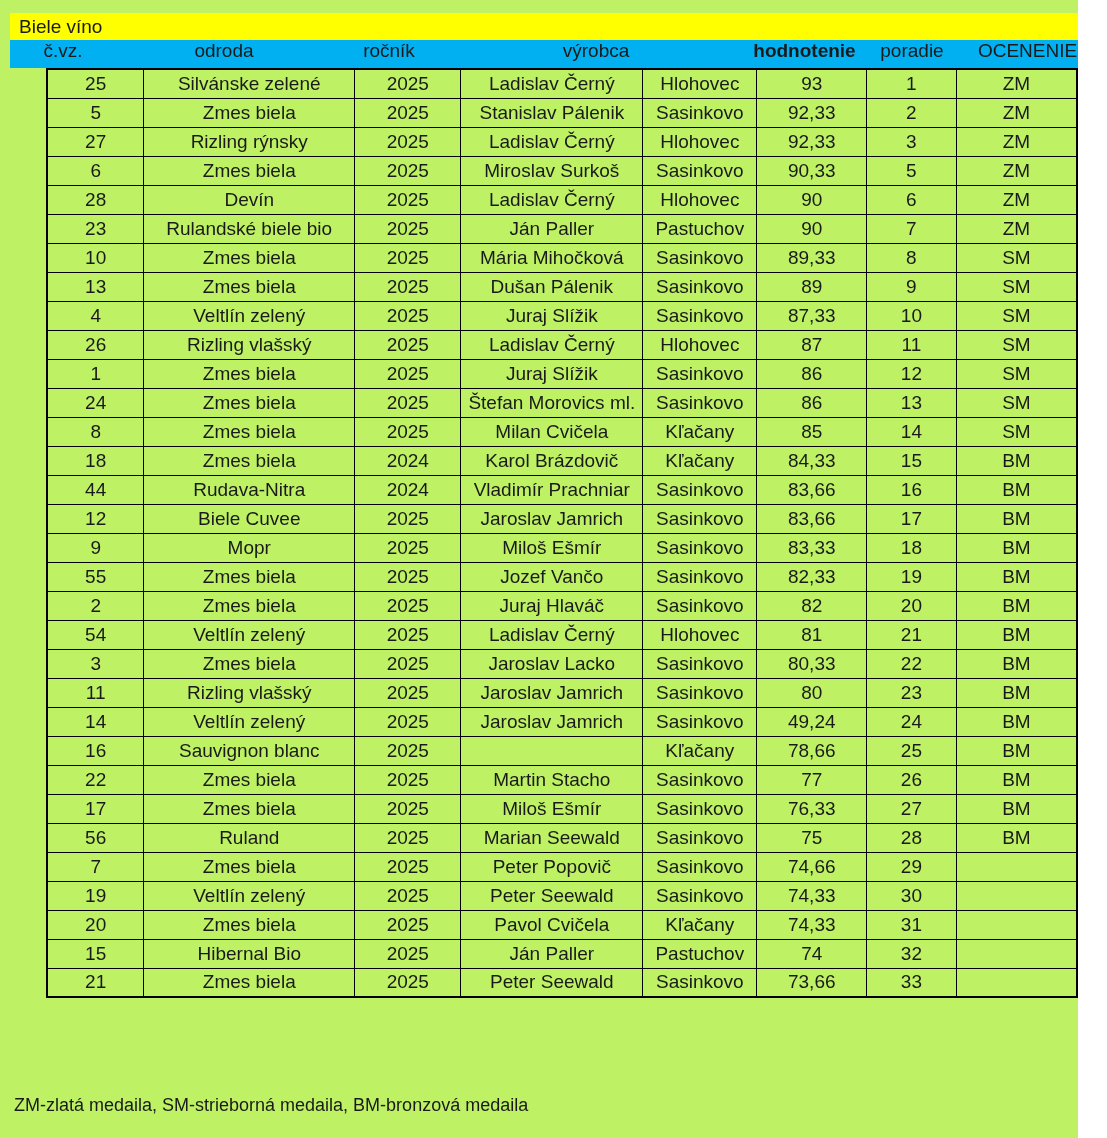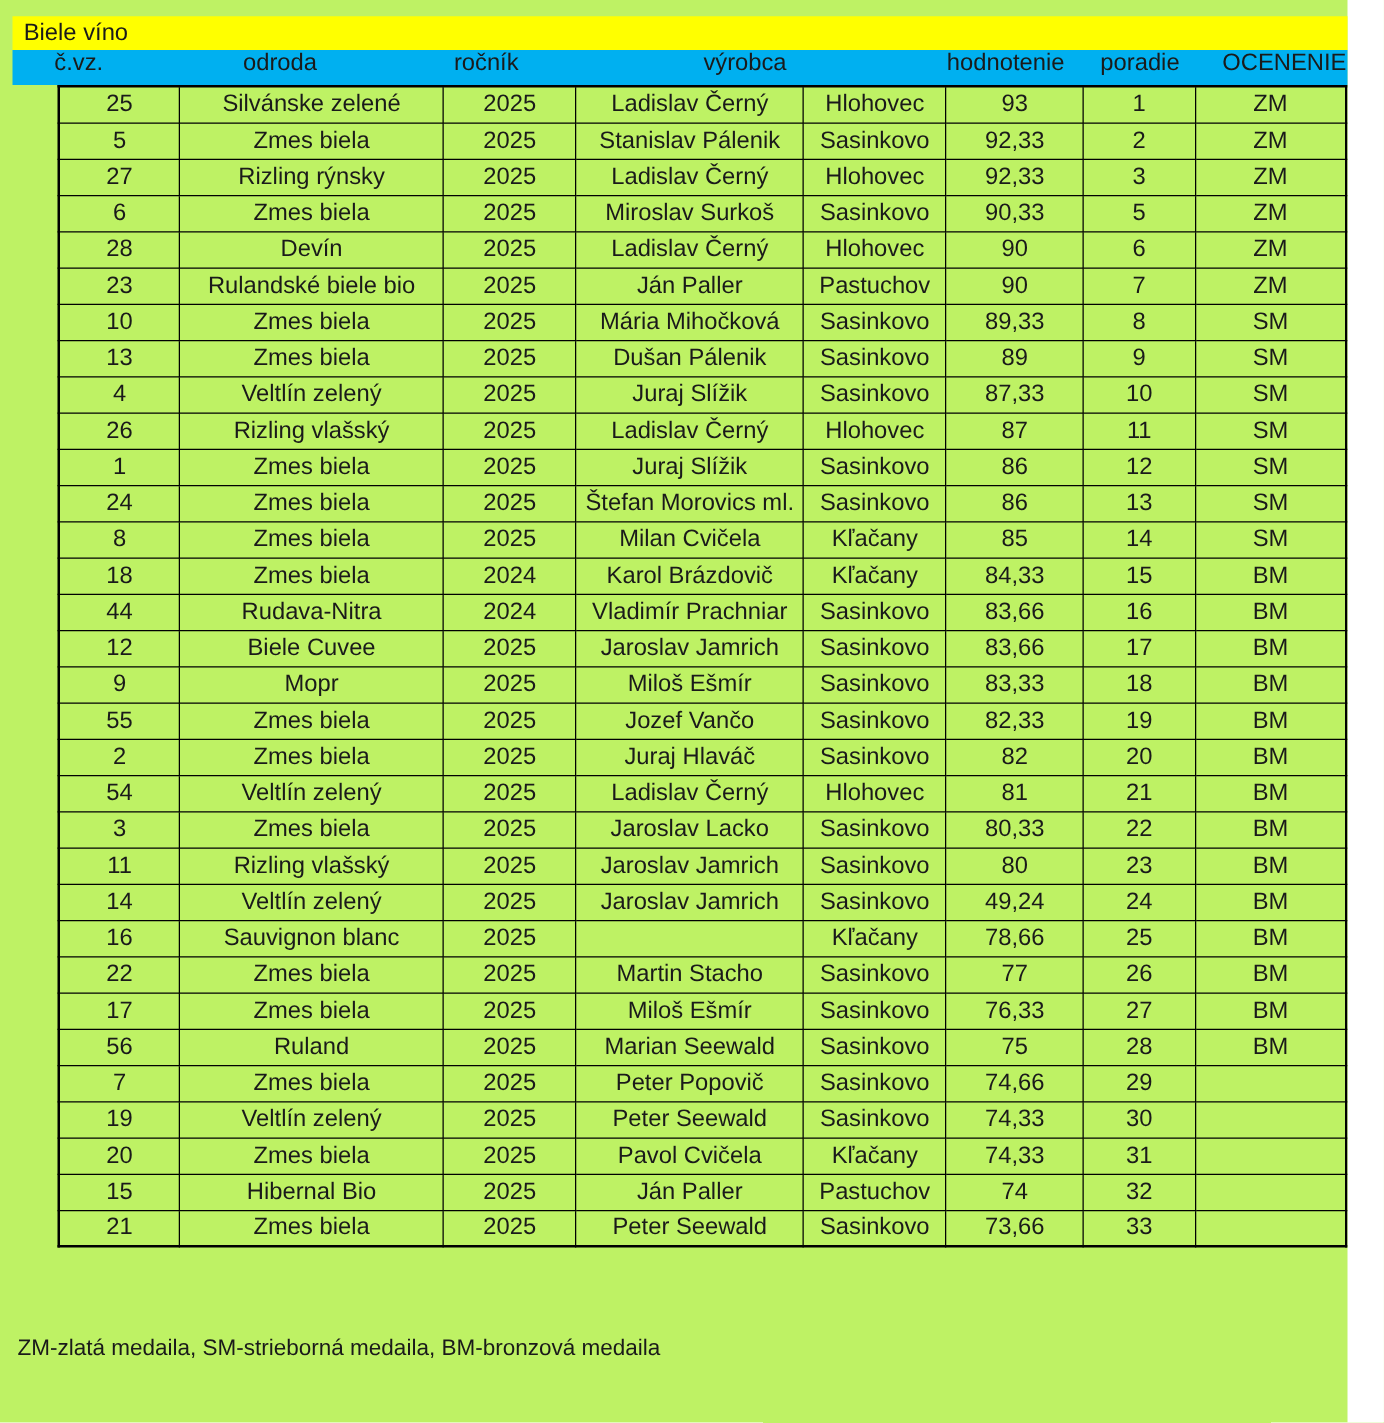--- a/index.html
+++ b/index.html
@@ -31,21 +31,21 @@
     width: 1084px; height: 28px;
     background: var(--header-bg);
     display: flex; align-items: flex-start;
     font-size: 19px;
   }
   .header-bar .hdr { display: inline-block; text-align: center; white-space: nowrap; }
   .w-cvz        { width: 106px; }
   .w-odroda     { width: 216px; }
   .w-rocnik     { width: 114px; }
   .w-vyrobca    { width: 300px; }
-  .w-hodnotenie { width: 117px; }
+  .w-hodnotenie { width: 117px; font-weight: bold; }
   .w-poradie    { width: 98px;  }
   .w-ocenenie   { width: 133px; }
 
   table.results {
     position: absolute; left: 10px; top: 68px;
     border-collapse: collapse;
     border: 2px solid var(--grid);
     table-layout: fixed;
     margin-left: 36px;
   }
@@ -62,21 +62,21 @@
   col.c1 { width: 106px; }
   col.c2 { width: 216px; }
   col.c3 { width: 114px; }
   col.c4 { width: 183px; }
   col.c5 { width: 117px; }
   col.c6 { width: 117px; }
   col.c7 { width: 98px;  }
   col.c8 { width: 132px; }
 
   .legend {
-    position: absolute; left: 14px; top: 1068px;
+    position: absolute; left: 14px; top: 1095px;
     font-size: 18px;
     white-space: nowrap;
   }
 </style>
 </head>
 <body>
 
 <div class="sheet">
 
   <div class="title-bar">

